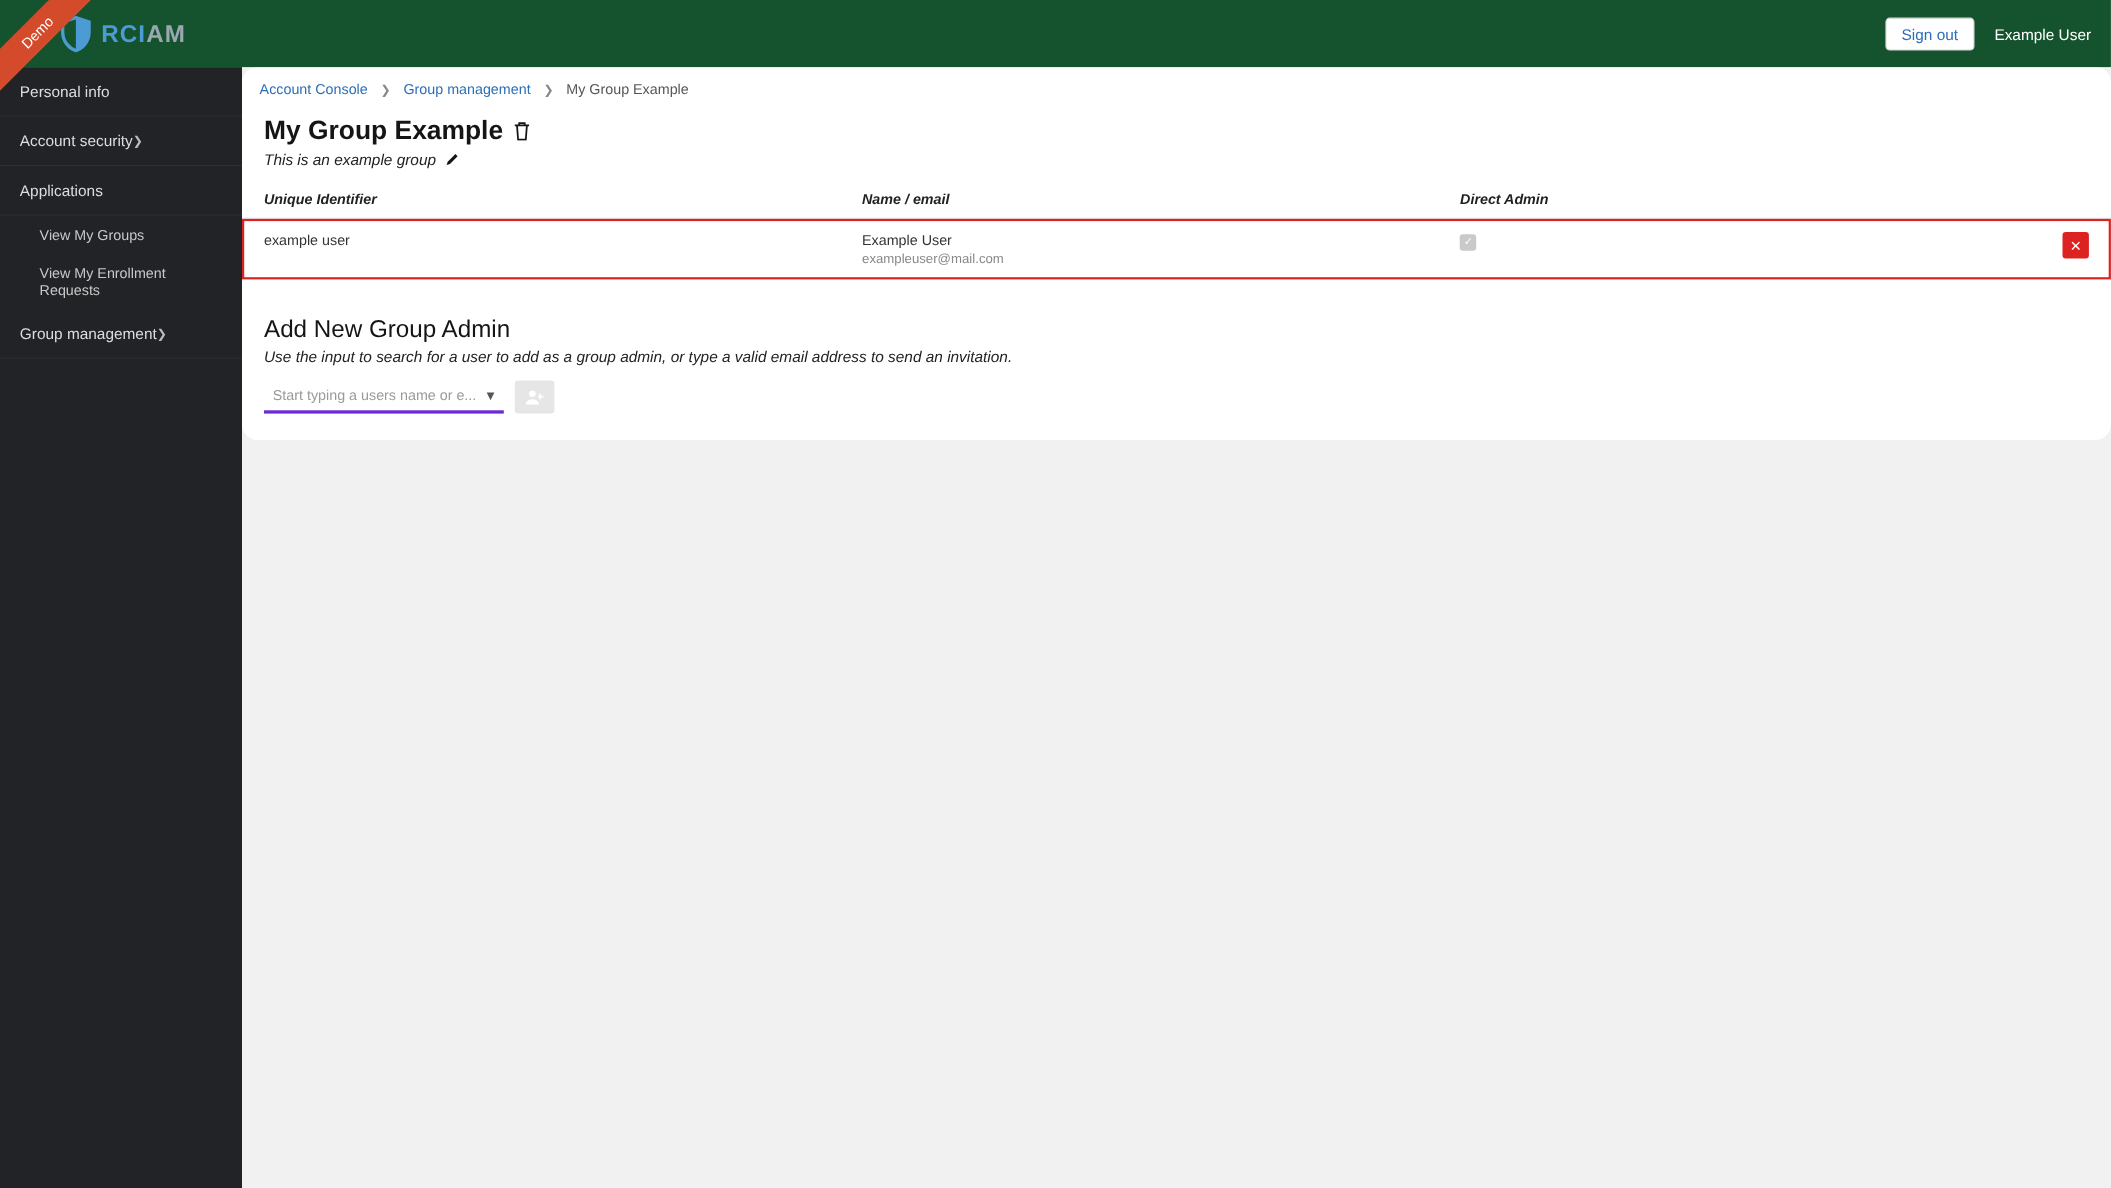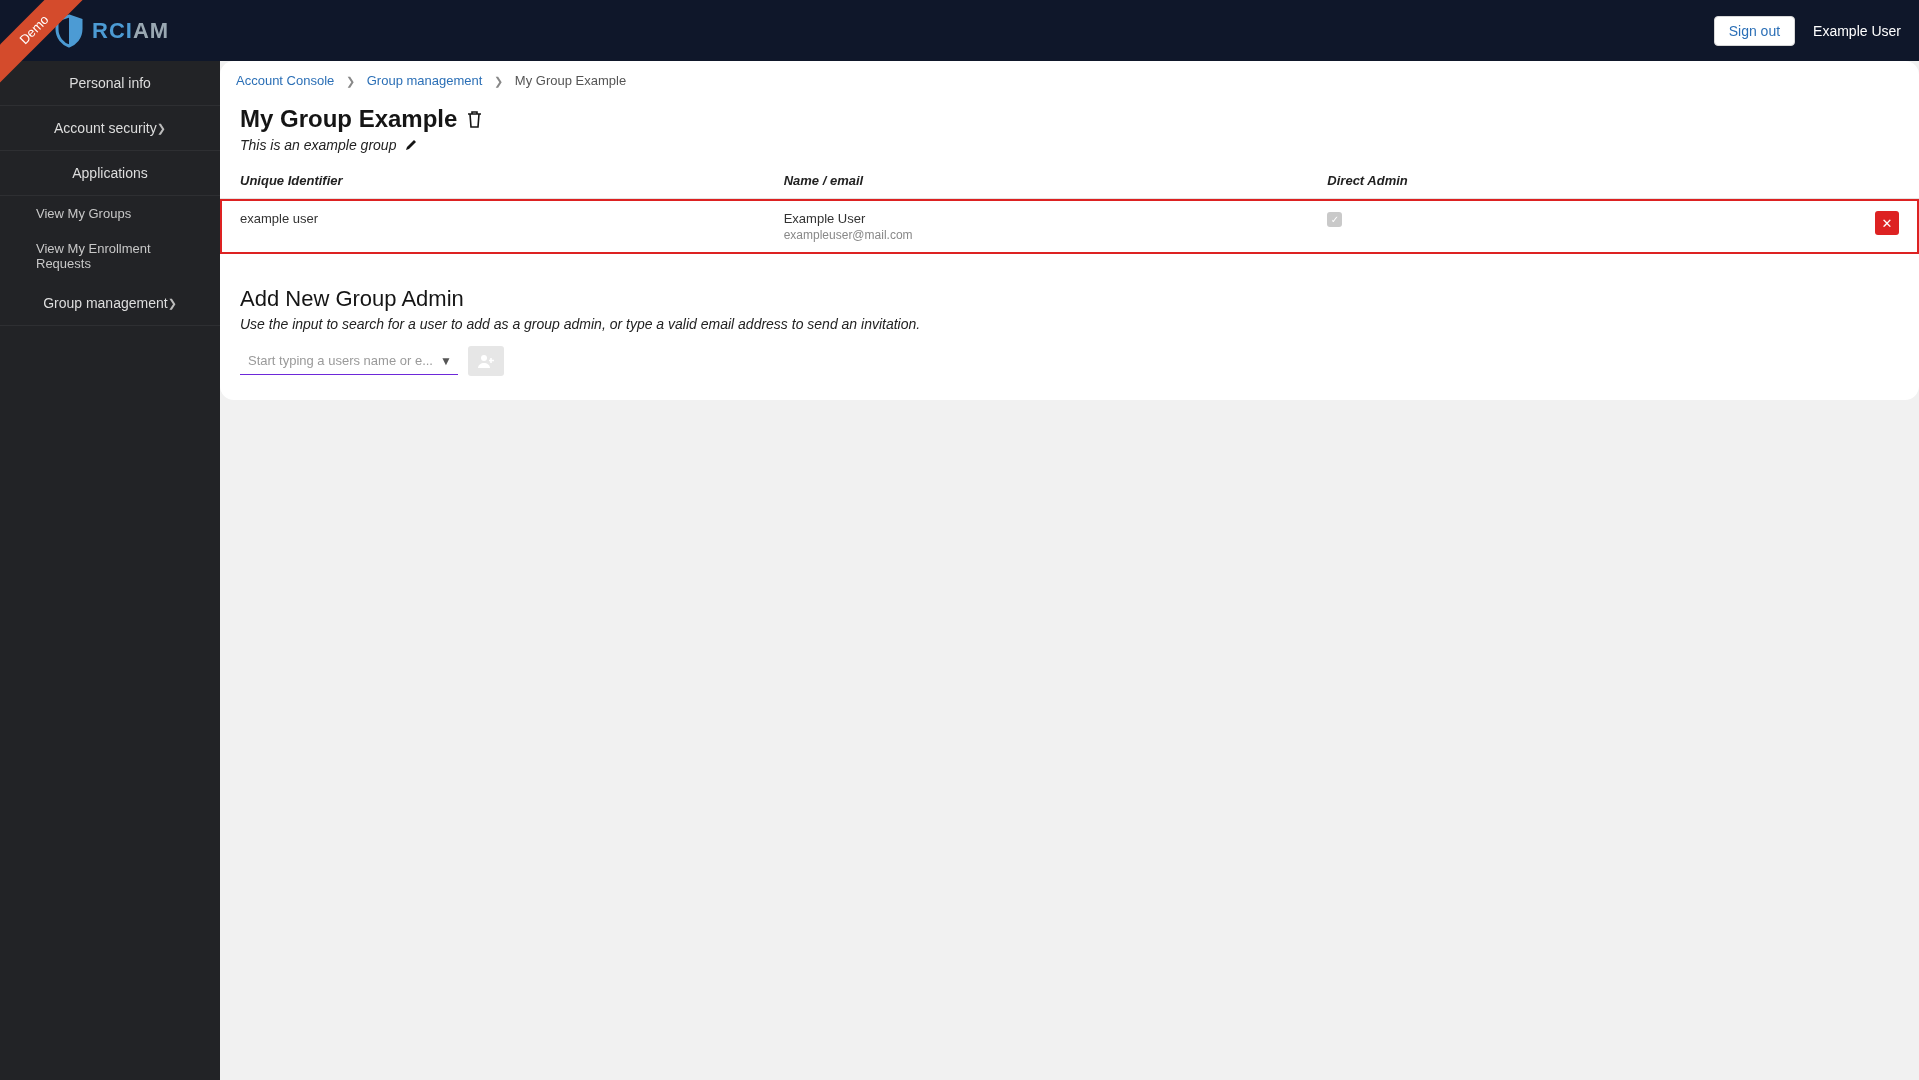--- a/index.html
+++ b/index.html
@@ -1,21 +1,21 @@
 <!DOCTYPE html>
 <html><head>
 <meta charset="utf-8">
 <style>
   * { box-sizing: border-box; margin: 0; padding: 0; }
   html, body { height: 100%; font-family: "Segoe UI", Arial, sans-serif; color: #151515; }
   body { display: flex; flex-direction: column; overflow: hidden; }
 
   
   .header {
-    height: 61px; background: #0f172a; display: flex; align-items: center;
+    height: 61px; background: #14532d; display: flex; align-items: center;
     justify-content: space-between; padding: 0 18px 0 0; position: relative; z-index: 2;
   }
   .header-left { display: flex; align-items: center; gap: 12px; padding-left: 22px; }
   .hamburger { width: 20px; color: #fff; cursor: pointer; }
   .logo { display: flex; align-items: center; gap: 8px; color: #4c9bd4; font-weight: 600; font-size: 22px; letter-spacing: 1px; }
   .logo span.iam { color: #9aa8b2; }
   .header-right { display: flex; align-items: center; gap: 18px; }
   .signout-btn {
     background: #fff; color: #2b6fb6; border: 1px solid #d8d8d8; border-radius: 4px;
     padding: 6px 14px; font-size: 14px; cursor: pointer;
@@ -30,21 +30,21 @@
   }
 
   
   .shell { flex: 1; display: flex; min-height: 0; }
   .sidebar {
     width: 220px; background: #222326; color: #ddd; display: flex; flex-direction: column;
     font-size: 14px;
   }
   .nav-item {
     padding: 14px 18px; border-bottom: 1px solid #2e2f32; display: flex;
-    justify-content: center; align-items: center; cursor: pointer;
+    justify-content: flex-start; align-items: center; cursor: pointer;
   }
   .nav-sub { padding: 10px 18px 10px 36px; color: #c8c8c8; font-size: 13px; cursor: pointer; }
   .chev { font-size: 11px; color: #bbb; }
 
   .content { flex: 1; background: #f1f1f1; display: flex; flex-direction: column; min-width: 0; }
   .content-inner { background: #fff; border-radius: 14px; }
 
   
   .breadcrumb {
     padding: 12px 16px; font-size: 13px; color: #555; border-bottom: 1px solid transparent;
@@ -82,21 +82,21 @@
     align-items: center; justify-content: center; color: #fff; font-size: 13px; cursor: pointer;
     float: right;
   }
 
   
   .add-section { padding: 14px 20px 24px 20px; }
   .add-section h2 { font-size: 22px; font-weight: 500; margin-bottom: 4px; }
   .add-desc { font-size: 14px; font-style: italic; color: #222; margin-bottom: 14px; }
   .add-row { display: flex; gap: 10px; align-items: center; }
   .combo {
-    width: 218px; border: none; border-bottom: 1px solid #6d28d9; display: flex; align-items: center;
+    width: 218px; border: none; border-bottom: 3px solid #6d28d9; display: flex; align-items: center;
     padding: 6px 6px 6px 8px; font-size: 13px; color: #9a9a9a; background: #fff; cursor: text;
   }
   .combo input { border: none; outline: none; flex: 1; font-size: 13px; color: #333; background: transparent; }
   .combo input::placeholder { color: #9a9a9a; }
   .combo .dd { color: #555; font-size: 12px; margin-left: 6px; }
   .add-btn {
     width: 36px; height: 30px; background: #e6e6e6; border-radius: 3px; display: inline-flex;
     align-items: center; justify-content: center; color: #fff; cursor: default;
   }
 

